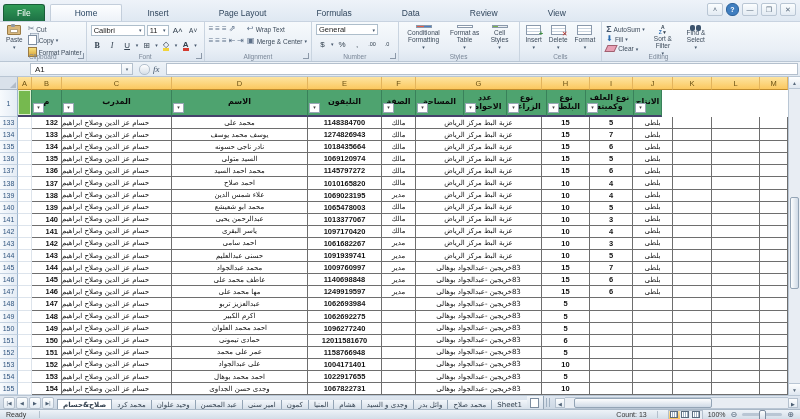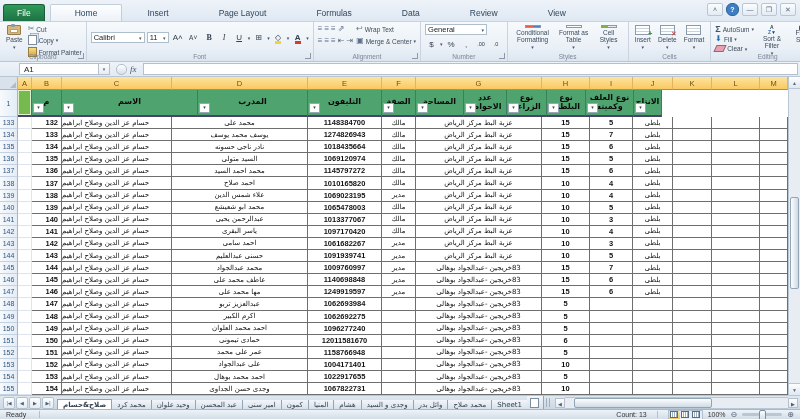--- a/index.html
+++ b/index.html
@@ -62,21 +62,21 @@
   .fillar{color:#2b6cb0;font-size:8px;line-height:8px;}
   .clearic{width:8px;height:5px;background:#e8a0b4;border:1px solid #a06070;transform:skewX(-25deg);}
   .azic{font-size:5px;font-weight:bold;color:#33414f;line-height:4.5px;text-align:center;}
   .azic em{color:#2b6cb0;font-style:normal;}
   .binoc{width:11px;height:6px;position:relative;}
   .binoc:before,.binoc:after{content:"";position:absolute;top:0;width:5px;height:6px;background:#3d546d;border-radius:2px;}
   .binoc:before{left:0;} .binoc:after{right:0;}
   
   .fbar{position:absolute;left:0;top:62px;width:800px;height:15px;background:linear-gradient(#eef3f8,#e2eaf2);
         border-bottom:1px solid #b9c6d4;display:flex;align-items:center;box-sizing:border-box;font-size:8px;}
-  .namebox{width:80px;height:12px;background:#fff;border:1px solid #b4c0cd;margin-left:19px;
+  .namebox{width:92px;height:12px;background:#fff;border:1px solid #b4c0cd;margin-left:30px;
            display:flex;align-items:center;padding-left:4px;color:#222;box-sizing:border-box;}
   .nbdrop{width:11px;height:12px;border:1px solid #b4c0cd;border-left:none;background:linear-gradient(#fdfefe,#e7edf4);
           font-size:5px;color:#5a6b7d;display:flex;align-items:center;justify-content:center;box-sizing:border-box;}
   .fxwrap{display:flex;align-items:center;gap:3px;padding:0 6px;}
   .fxcirc{width:9px;height:9px;border-radius:5px;background:linear-gradient(#fff,#d7dfe8);border:1px solid #b4c0cd;}
   .fx{font-style:italic;font-family:"Liberation Serif",serif;color:#44566b;font-size:9px;}
   .ffield{flex:1;height:12px;background:#fff;border:1px solid #b4c0cd;margin-right:2px;box-sizing:border-box;}
   
   .grid{position:absolute;left:0;top:77px;width:788px;height:318px;background:#fff;}
   .letters{display:flex;height:13px;}
@@ -197,21 +197,21 @@
           </div>
         <div class="minibtn">
             <span class="fpicon"></span>
             <span>Format Painter</span>
           </div>
       </div>
       <div class="grplabel">Clipboard</div>
       <div class="launcher"></div>
     </div>
 
-    <div class="grp" style="flex-direction:row;gap:3px;">
+    <div class="grp" style="flex-direction:column;gap:3px;">
       <div class="fontrow">
         <div class="combo" style="width:54px">
             <span>Calibri</span>
             <span class="dn">▾</span>
           </div>
         <div class="combo" style="width:22px">
             <span>11</span>
             <span class="dn">▾</span>
           </div>
         <div class="fbtn">A˄</div>
@@ -401,26 +401,26 @@
         </div>
     </div>
     <div class="rows" id="grid-rows">
         <div class="grow hrow">
           <div class="rowhead">1</div>
           <div class="cell ca a1"></div>
           <div class="hcell cb">
             <span class="hlbl">م</span>
             <div class="filter">▾</div>
           </div>
+          <div class="hcell cc">
+            <span class="hlbl">المدرب</span>
+            <div class="filter">▾</div>
+          </div>
           <div class="hcell cd">
             <span class="hlbl">الاسم</span>
-            <div class="filter">▾</div>
-          </div>
-          <div class="hcell cc">
-            <span class="hlbl">المدرب</span>
             <div class="filter">▾</div>
           </div>
           <div class="hcell ce">
             <span class="hlbl">التليفون</span>
             <div class="filter">▾</div>
           </div>
           <div class="hcell cf">
             <span class="hlbl">الصفة</span>
             <div class="filter">▾</div>
           </div>

